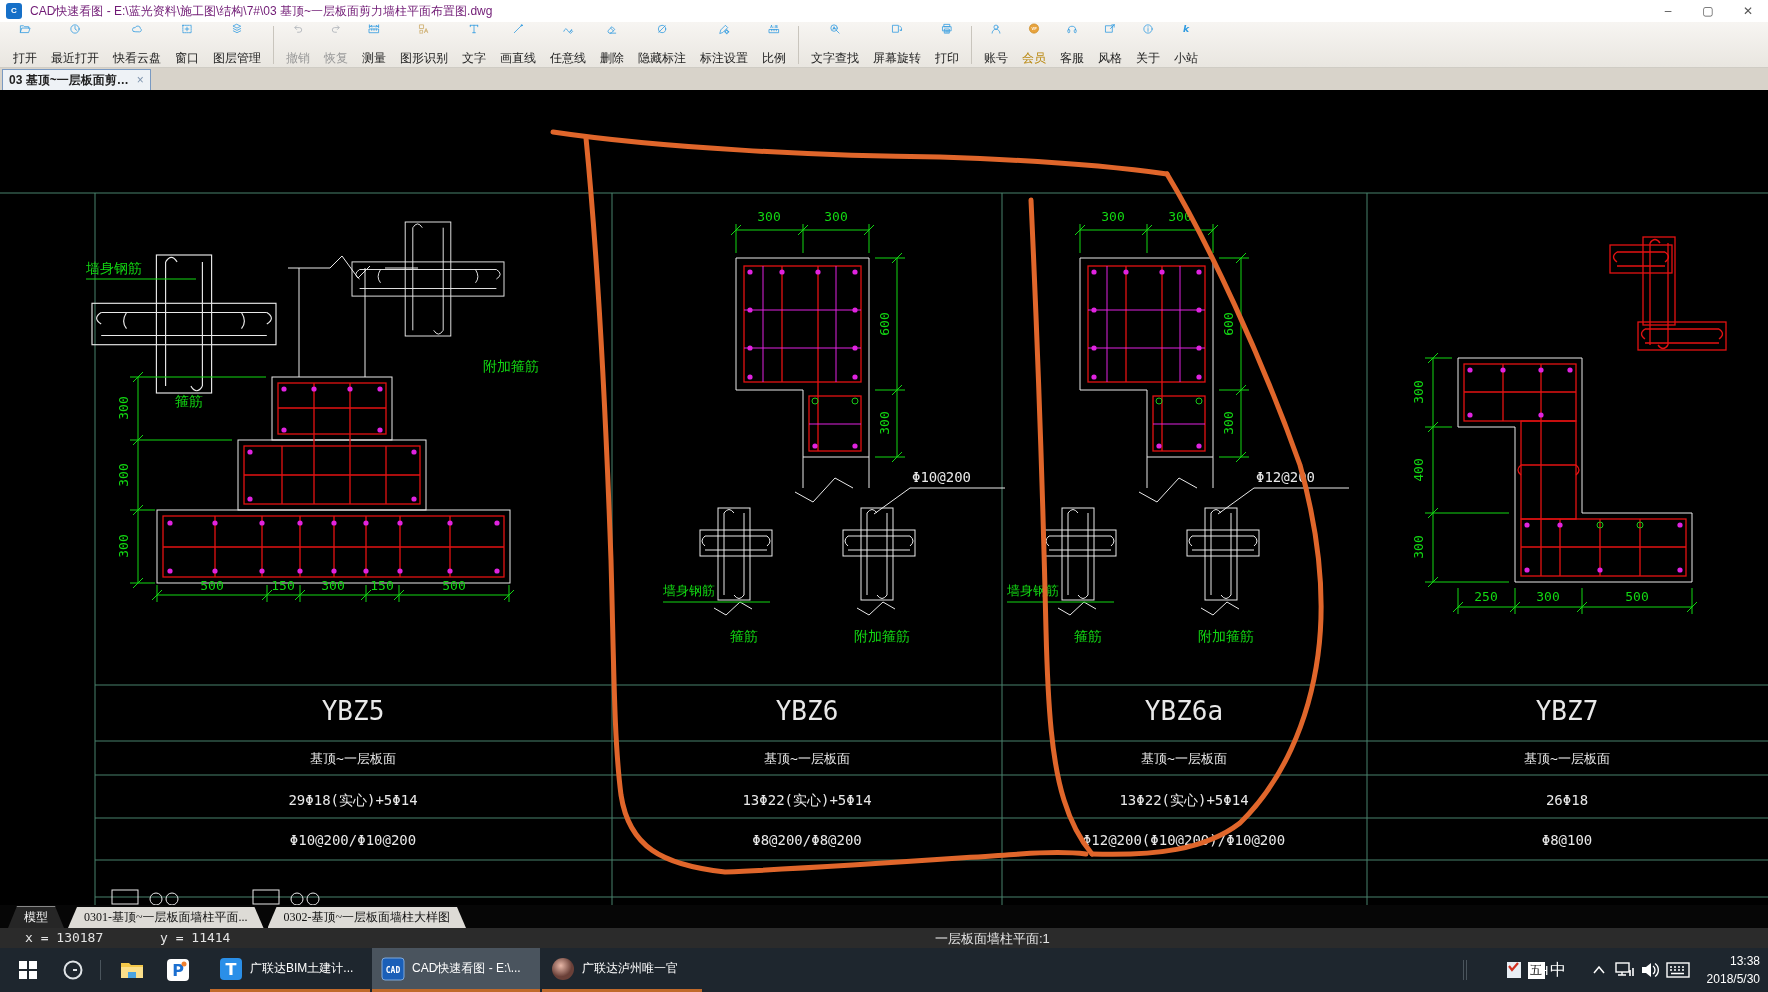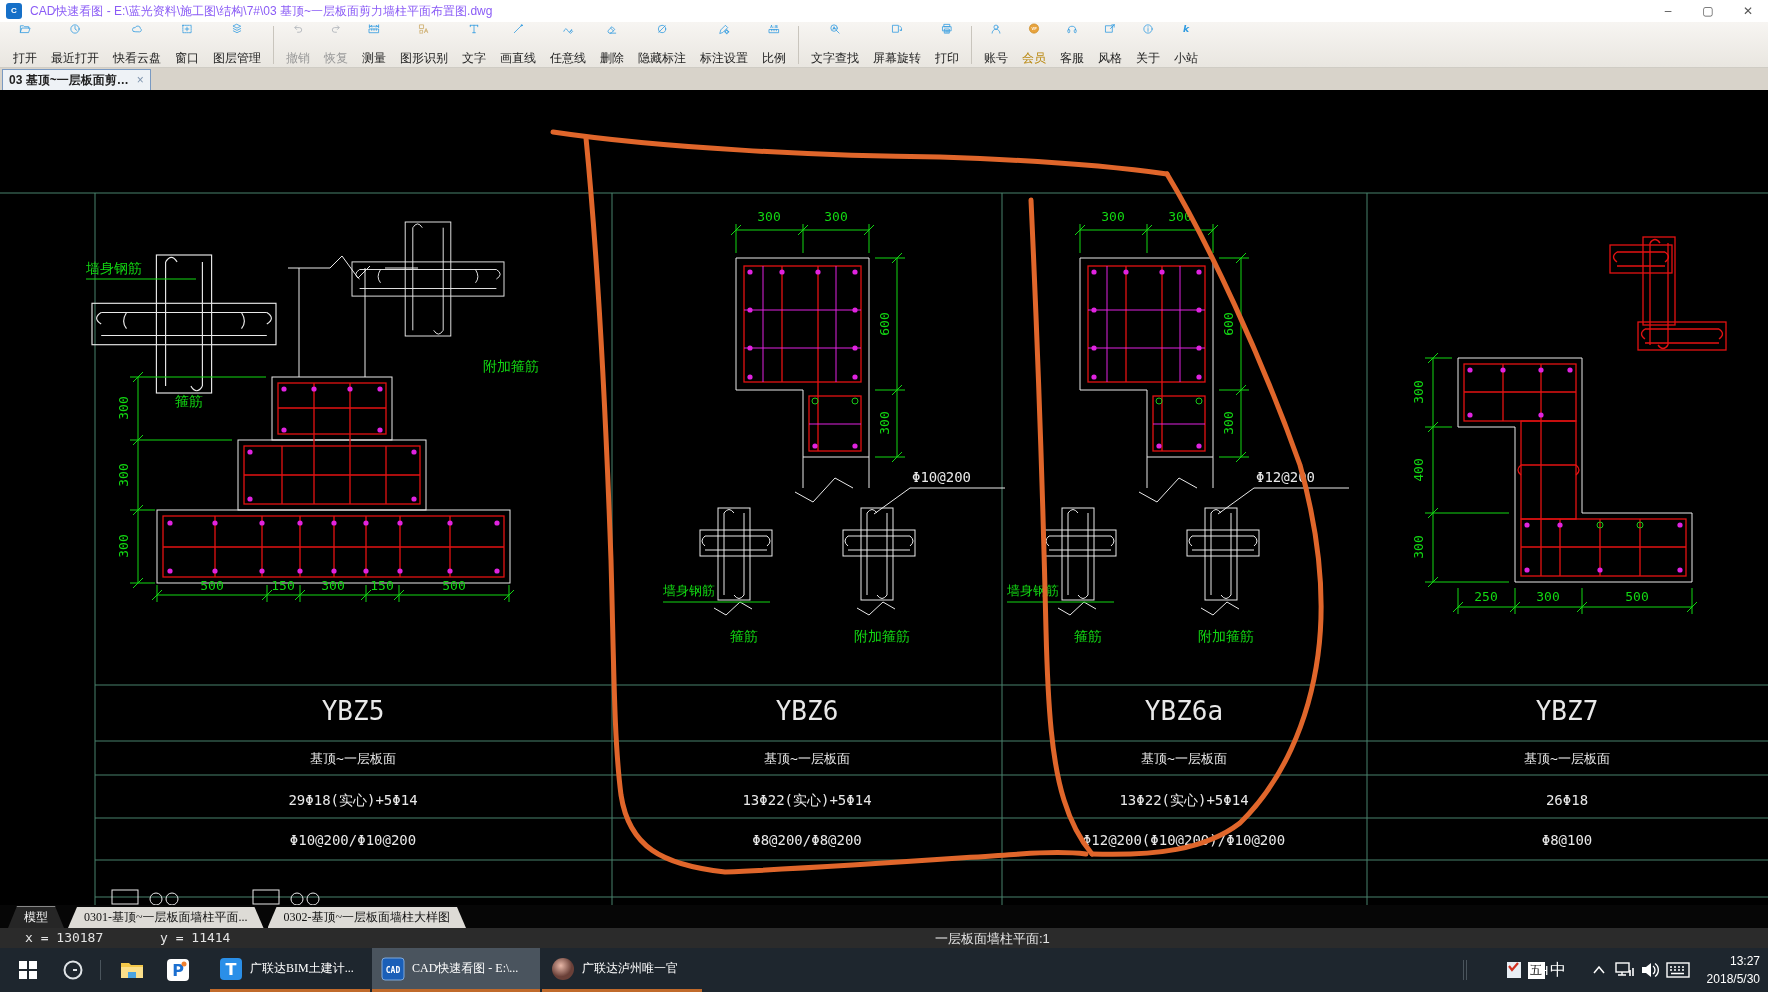--- a/index.html
+++ b/index.html
@@ -2,21 +2,21 @@
 <html><head>
 <meta charset="utf-8">
 <style>
   html,body{margin:0;padding:0;width:1768px;height:992px;overflow:hidden;
     font-family:"Liberation Sans",sans-serif;background:#000;}
   .abs{position:absolute}
   
   #titlebar{left:0;top:0;width:1768px;height:22px;background:#ffffff;border-bottom:1px solid #e3e0da;}
   #appicon{left:6px;top:3px;width:16px;height:16px;background:#1670c8;border-radius:3px;color:#fff;
     font-size:8px;font-weight:bold;text-align:center;line-height:16px;}
-  #wtitle{left:30px;top:3px;font-size:12px;color:#8b5cf6;white-space:nowrap;}
+  #wtitle{left:30px;top:3px;font-size:12px;color:#701a75;white-space:nowrap;}
   .wbtn{top:0;width:40px;height:22px;text-align:center;line-height:22px;font-size:12px;color:#555;cursor:default;}
   
   #toolbar{left:0;top:22px;width:1768px;height:46px;background:linear-gradient(#f7f5f2,#e9e6e0);
     border-bottom:1px solid #cfccc4;display:flex;align-items:center;padding:0 6px;box-sizing:border-box;}
   .tbtn{display:flex;flex-direction:column;align-items:center;justify-content:center;height:44px;
     padding:0 7px;cursor:pointer;}
   .tbtn svg{width:24px;height:24px}
   .tbtn .lb{font-size:12px;color:#222;margin-top:15px;white-space:nowrap;}
   .tbtn.dis .lb{color:#9a9a9a}
   .vsep{width:1px;height:38px;background:#c9c5bd;margin:0 5px;}
@@ -47,21 +47,21 @@
   .stab.light{background:#dddbd6;color:#111;margin-left:4px;}
   
   #statusbar{left:0;top:928px;width:1768px;height:20px;background:#2b2b2b;color:#e4e4e4;font-size:13px;
     font-family:"DejaVu Sans Mono",monospace;}
   
   #taskbar{left:0;top:948px;width:1768px;height:44px;background:#1e262e;color:#fff;}
   .tkicon{top:0;height:44px;display:flex;align-items:center;justify-content:center;cursor:pointer;}
   .task{top:0;height:44px;display:flex;align-items:center;gap:7px;padding:0 9px;font-size:12px;
     color:#fff;cursor:pointer;box-sizing:border-box;border-bottom:3px solid #c06a2b;}
   .task.active{background:#4a545e;}
-  .task .tlabel{white-space:nowrap;overflow:hidden;max-width:118px;font-family:Liberation Serif, serif;}
+  .task .tlabel{white-space:nowrap;overflow:hidden;max-width:118px;}
   .tray{top:0;height:44px;display:flex;align-items:center;justify-content:center;font-size:13px;cursor:pointer;}
   #clock{right:8px;top:4px;text-align:right;font-size:12px;line-height:18px;cursor:default;}
 </style>
 </head>
 <body>
 
 <div id="titlebar" class="abs">
   <div id="appicon" class="abs">C</div>
   <div id="wtitle" class="abs">CAD快速看图 - E:\蓝光资料\施工图\结构\7#\03 基顶~一层板面剪力墙柱平面布置图.dwg</div>
   <div class="wbtn abs" style="right:80px">–</div>
@@ -601,16 +601,16 @@
         <path d="M13,5 a5,5 0 0 1 0,8 M15,2.5 a8,8 0 0 1 0,13" stroke="#fff" stroke-width="1.4" fill="none"></path>
       </svg>
   </div>
   <div class="tray abs" style="left:1662px;width:32px">
     <svg width="24" height="16" viewBox="0 0 24 16">
         <rect x="1" y="1" width="22" height="14" fill="none" stroke="#fff" stroke-width="1.4"></rect>
         <path d="M4,5 h2 M8,5 h2 M12,5 h2 M16,5 h2 M4,8 h2 M8,8 h2 M12,8 h2 M16,8 h2 M5,11.5 h13" stroke="#fff" stroke-width="1.3"></path>
       </svg>
   </div>
   <div id="clock" class="abs">
-    <div>13:27</div>
+    <div>13:38</div>
     <div>2018/5/30</div>
   </div>
 </div>
 
 </body></html>

